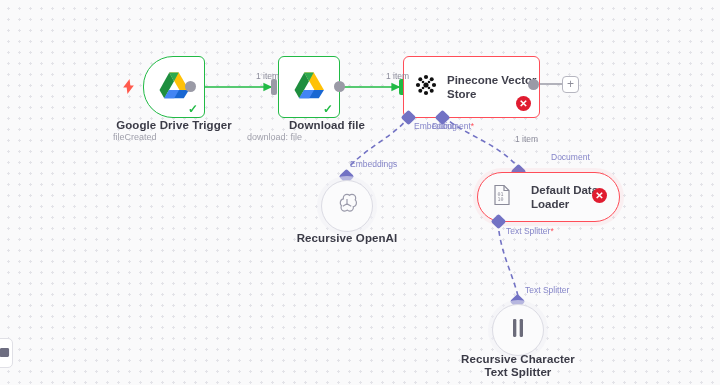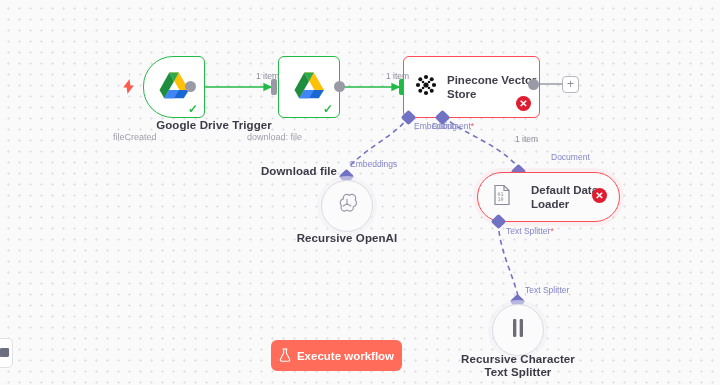--- a/index.html
+++ b/index.html
@@ -151,21 +151,21 @@
           <path d="M16.4 0h15.2L47.9 28H32.7z" fill="#FFC107"></path>
           <path d="M16.4 0L0.8 28l7.6 13.2L24 14z" fill="#1E8E3E"></path>
           <path d="M8.4 41.2h31.2L47.9 28H16.4z" fill="#1967D2"></path>
           <path d="M16.4 0h15.2L24 14z" fill="#2DA94F"></path>
           <path d="M8.4 41.2L16 28h16l-7.6 13.2z" fill="#4285F4"></path>
         </svg>
       </span>
       <span class="tick">✓</span>
     </div>
     <div class="dot" style="left:185px; top:81px;"></div>
-    <div class="nlabel" style="left:113px; top:119px; width:122px;margin-left:40px;">Google Drive Trigger</div>
+    <div class="nlabel" style="left:113px; top:119px; width:122px;">Google Drive Trigger</div>
     <div class="nsub" style="left:113px; top:132px; width:122px;">fileCreated</div>
   </div>
   <div class="bolt" style="left:122px; top:79px;">
     <svg width="13" height="15" viewBox="0 0 12 14">
         <path d="M7 0L1 8h3.3L5 14l6-8H7.7z" fill="#ff5a4d"></path>
       </svg>
   </div>
 
   <div class="node">
     <div class="inport" style="left:271px; top:79px;"></div>
@@ -175,21 +175,21 @@
           <path d="M16.4 0h15.2L47.9 28H32.7z" fill="#FFC107"></path>
           <path d="M16.4 0L0.8 28l7.6 13.2L24 14z" fill="#1E8E3E"></path>
           <path d="M8.4 41.2h31.2L47.9 28H16.4z" fill="#1967D2"></path>
           <path d="M16.4 0h15.2L24 14z" fill="#2DA94F"></path>
           <path d="M8.4 41.2L16 28h16l-7.6 13.2z" fill="#4285F4"></path>
         </svg>
       </span>
       <span class="tick">✓</span>
     </div>
     <div class="dot" style="left:334px; top:81px;"></div>
-    <div class="nlabel" style="left:238px; top:119px; width:122px;margin-top:46px;">Download file</div>
+    <div class="nlabel" style="left:266px; top:119px; width:122px;">Download file</div>
     <div class="nsub" style="left:247px; top:132px; width:122px;">download: file</div>
   </div>
 
   <div class="node">
     <div class="inport" style="left:399px; top:79px; background:#21ba45;"></div>
     <div class="nbox err" style="left:403px; top:56px; width:137px; height:62px; justify-content:flex-start; padding-left:10px; gap:9px;">
       <span>
         <svg width="24" height="24" viewBox="0 0 24 24">
           <g fill="#111">
             <circle cx="12" cy="4" r="2.1"></circle>
@@ -272,29 +272,20 @@
         <svg width="18" height="20" viewBox="0 0 14 18">
           <rect x="2.5" y="1" width="3" height="16" rx="1" fill="#6b6b7a"></rect>
           <rect x="8.5" y="1" width="3" height="16" rx="1" fill="#6b6b7a"></rect>
         </svg>
       </span>
     </div>
     <div class="nlabel" style="left:452px; top:353px; width:132px;">Recursive Character</div>
     <div class="nlabel" style="left:452px; top:366px; width:132px;">Text Splitter</div>
   </div>
 
-  <button id="execbtn">
-    <span>
-      <svg width="12" height="14" viewBox="0 0 12 14" fill="none" stroke="#fff" stroke-width="1.1">
-        <path d="M4.6 1v4.2L1.4 11.3c-.5.9.1 1.9 1.1 1.9h7c1 0 1.6-1 1.1-1.9L7.4 5.2V1"></path>
-        <path d="M3.6 1h4.8"></path>
-      </svg>
-    </span>
-    <span>Execute workflow</span>
-  </button>
 
   <div id="leftctl">
     <span>
       <svg width="11" height="11" viewBox="0 0 12 12">
         <rect x="1" y="1" width="10" height="10" rx="1.6" fill="#6d6d80"></rect>
       </svg>
     </span>
   </div>
 
 </div>

